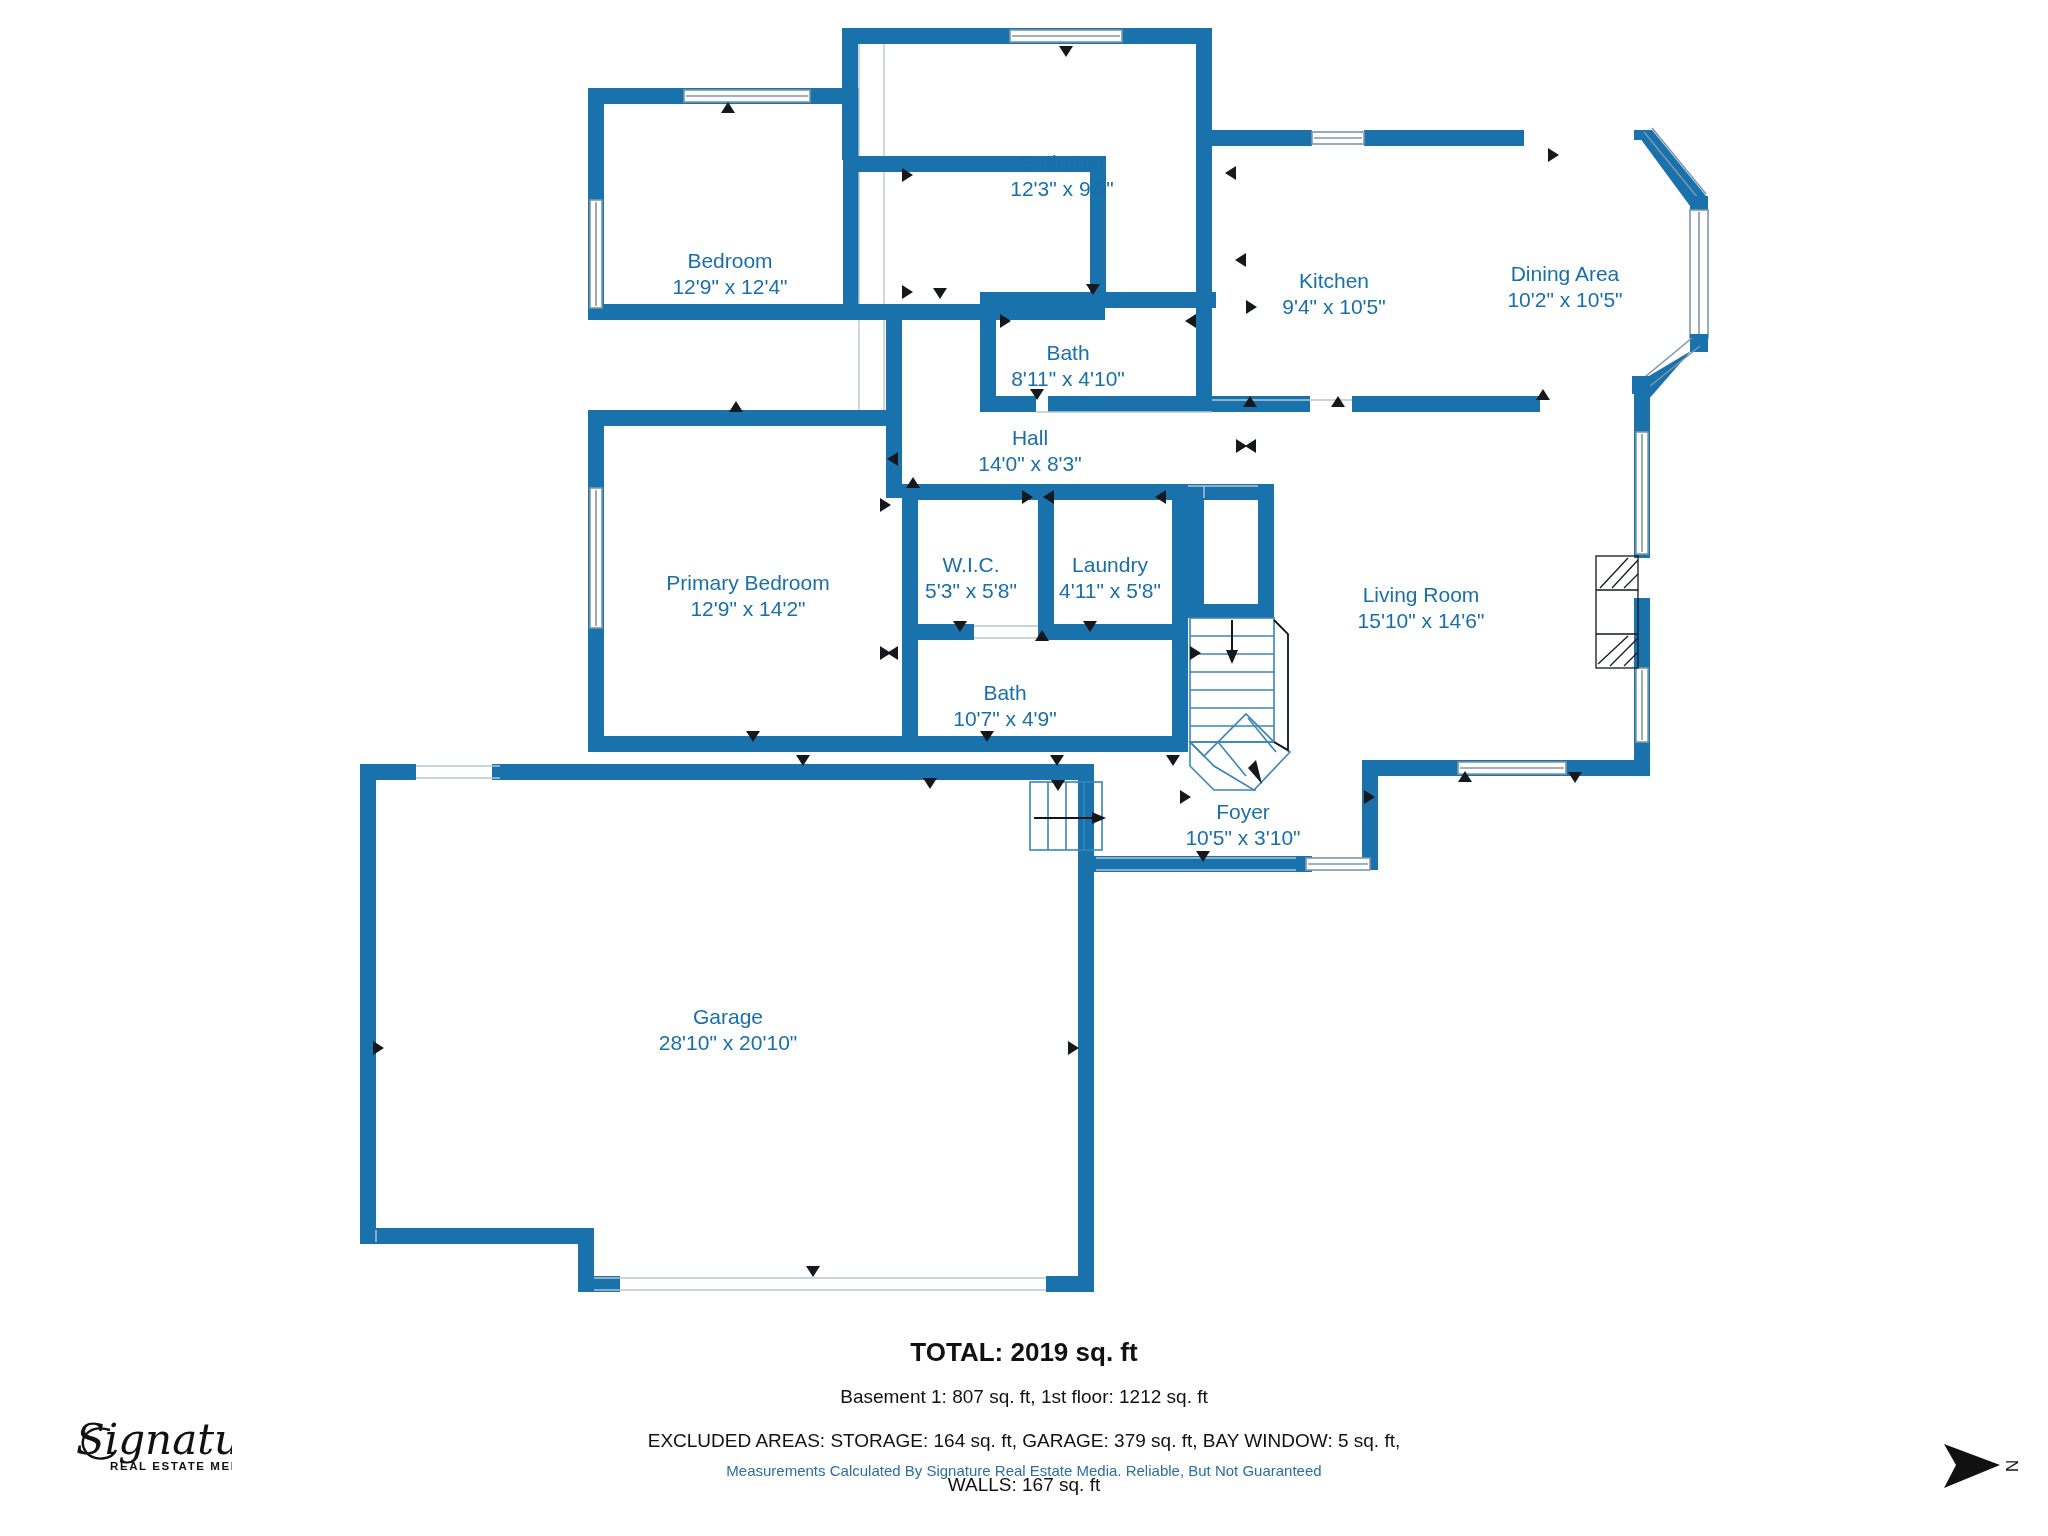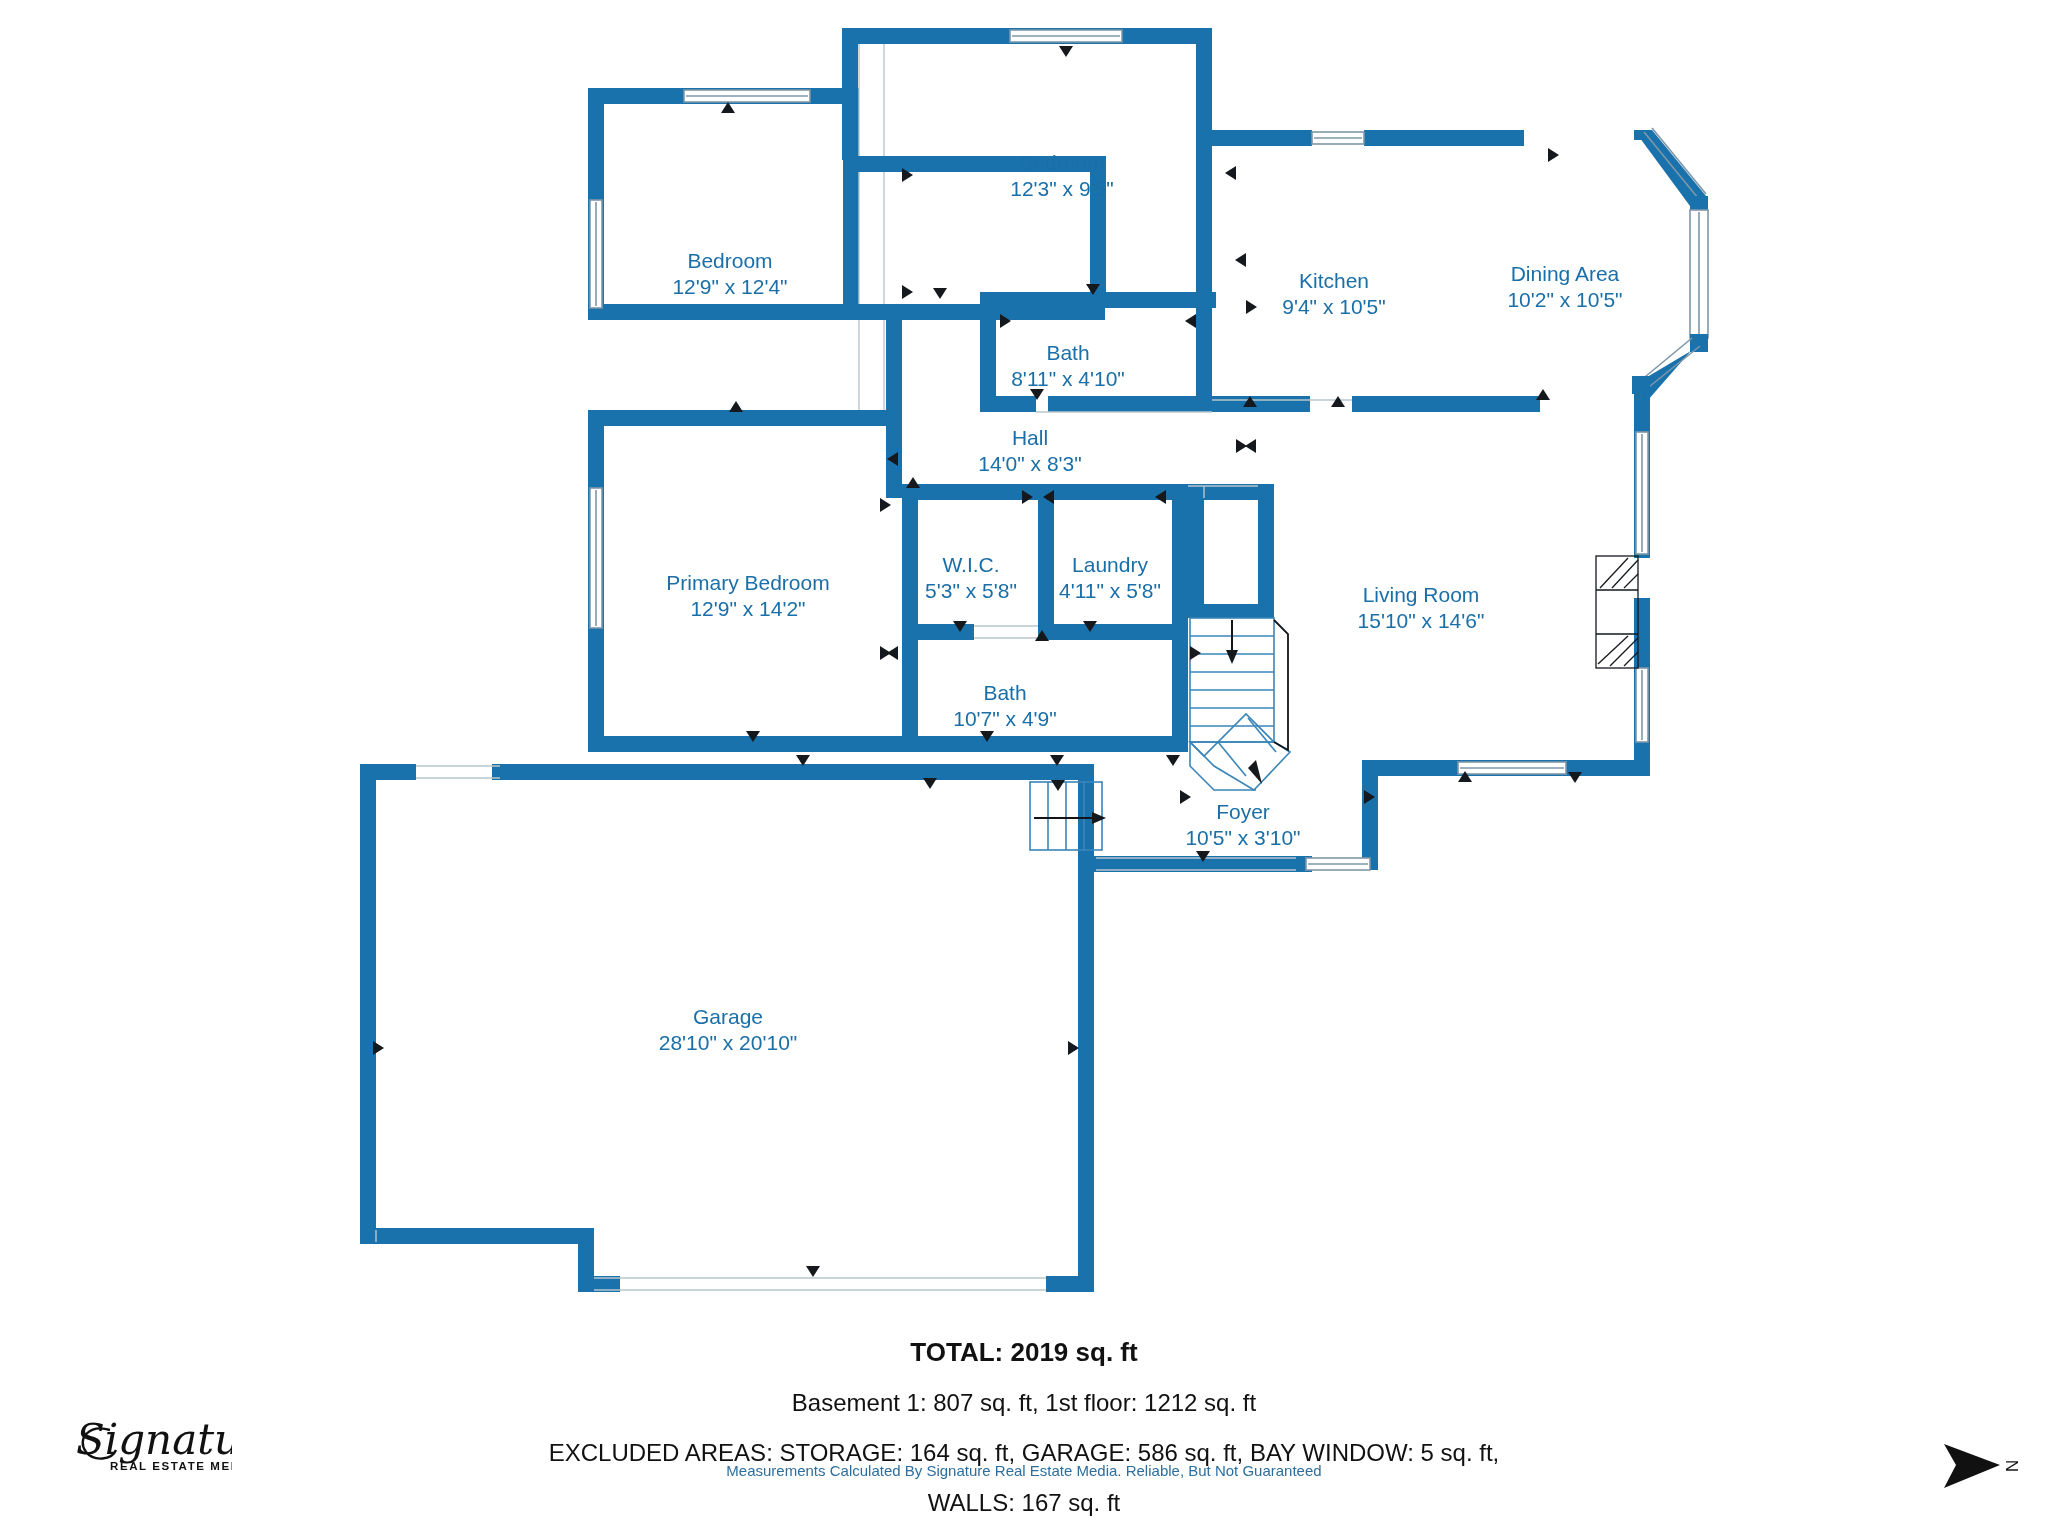--- a/index.html
+++ b/index.html
@@ -56,23 +56,23 @@
     color: #111111;
     font-family: "Liberation Sans", sans-serif;
   }
   #summary-block .total-line {
     font-size: 26px;
     font-weight: bold;
     line-height: 34px;
     margin: 0 0 2px 0;
   }
   #summary-block .sub-line {
-    font-size: 24px;
+    font-size: 19px;
     line-height: 32px;
-    margin: 18px;
+    margin: 12px;
     font-weight: normal;
   }
   #disclaimer-line {
     position: absolute;
     left: 0;
     top: 1462px;
     width: 2048px;
     text-align: center;
     font-size: 15px;
     color: #2d6e9e;
@@ -438,21 +438,21 @@
     <g>
       <text class="room-label-text" x="728" y="1024">Garage</text>
       <text class="room-dim-text" x="728" y="1050">28'10" x 20'10"</text>
     </g>
 
   </svg>
 
   <div id="summary-block">
     <p class="total-line">TOTAL: 2019 sq. ft</p>
     <p class="sub-line">Basement 1: 807 sq. ft, 1st floor: 1212 sq. ft</p>
-    <p class="sub-line">EXCLUDED AREAS: STORAGE: 164 sq. ft, GARAGE: 586 sq. ft, BAY WINDOW: 5 sq. ft,</p>
+    <p class="sub-line">EXCLUDED AREAS: STORAGE: 164 sq. ft, GARAGE: 379 sq. ft, BAY WINDOW: 5 sq. ft,</p>
     <p class="sub-line">WALLS: 167 sq. ft</p>
   </div>
 
   <div id="disclaimer-line">Measurements Calculated By Signature Real Estate Media. Reliable, But Not Guaranteed</div>
 
   <svg id="brand-logo" viewBox="0 0 160 80">
     <text class="logo-script" x="4" y="44">Signature</text>
     <text class="logo-sub" x="38" y="60">REAL ESTATE MEDIA</text>
     <path d="M38 20 C18 14, 4 28, 14 42 C22 52, 40 50, 44 40" fill="none" stroke="#111111" stroke-width="2.4"></path>
   </svg>

